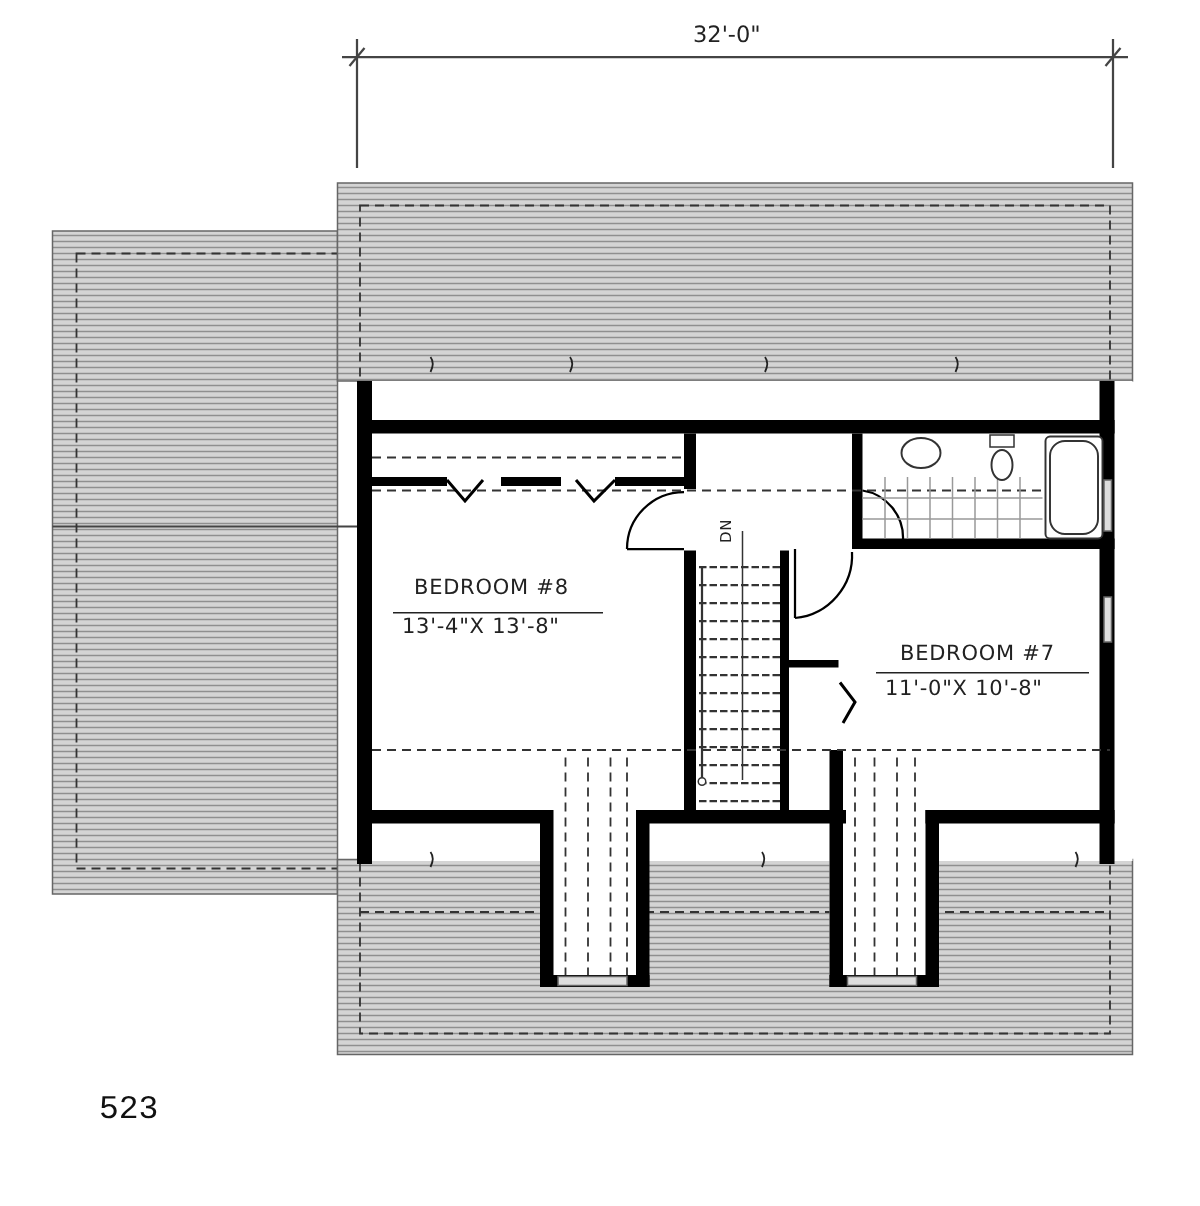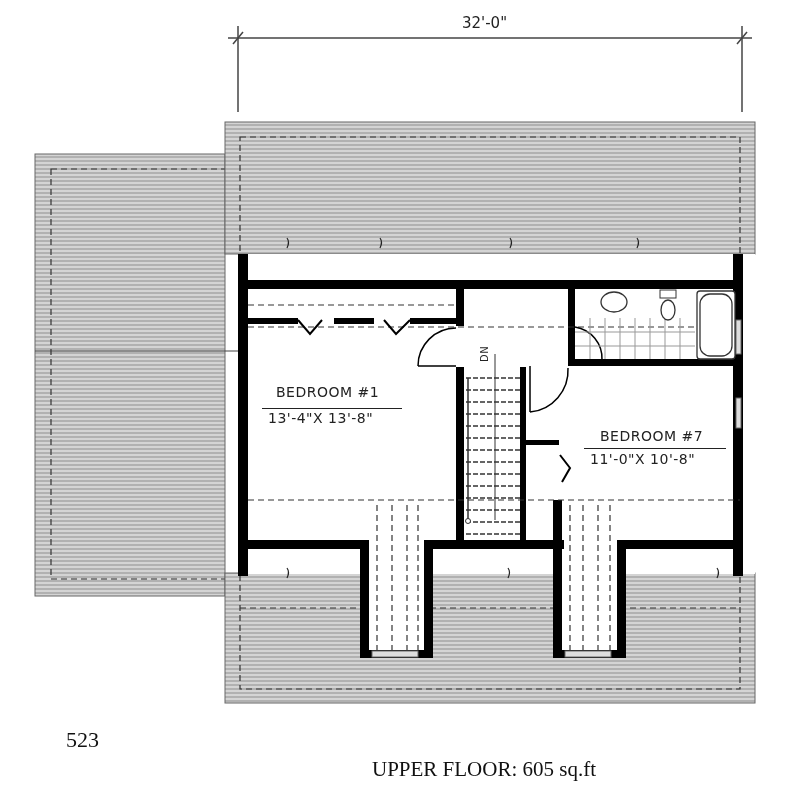--- a/index.html
+++ b/index.html
@@ -1,20 +1,20 @@
 <!DOCTYPE html>
 <html><head>
 <meta charset="utf-8">
 <style>
   html,body{margin:0;padding:0;background:#fff;}
   #stage{position:relative;width:800px;height:804px;overflow:hidden;background:#fff;}
   svg{position:absolute;left:0;top:0;}
   .lbl{position:absolute;font-family:"DejaVu Sans",sans-serif;color:#222;letter-spacing:0.5px;}
   .dimtxt{position:absolute;font-family:"DejaVu Sans",sans-serif;font-size:15px;color:#222;}
-  .serif{position:absolute;font-family:Liberation Serif, serif;color:#111;}
+  .serif{position:absolute;font-family:Liberation Mono, monospace;color:#111;}
 </style>
 </head>
 <body>
 
 <div id="stage">
 <svg width="800" height="804" viewBox="0 0 800 804">
   <defs>
     <pattern id="roof" width="4" height="4" patternUnits="userSpaceOnUse">
       <rect width="4" height="4" fill="#d4d4d4"></rect>
       <line x1="0" y1="1" x2="4" y2="1" stroke="#8f8f8f" stroke-width="1"></line>
@@ -154,25 +154,24 @@
         <path d="M510,248 q3,-6 0,-10"></path>
         <path d="M637,248 q3,-6 0,-10"></path>
     <path d="M287,578 q3,-6 0,-10"></path>
         <path d="M508,578 q3,-6 0,-10"></path>
         <path d="M717,578 q3,-6 0,-10"></path>
   </g>
 </svg>
 
 <div class="dimtxt" style="left:462px;top:14px;">32'-0"</div>
 
-<div class="lbl" style="left:276px;top:384px;font-size:14px;">BEDROOM #1</div>
+<div class="lbl" style="left:276px;top:384px;font-size:14px;">BEDROOM #8</div>
 <div style="position:absolute;left:262px;top:408px;width:140px;border-top:1px solid #222;"></div>
 <div class="lbl" style="left:268px;top:410px;font-size:14px;">13'-4"X 13'-8"</div>
 
 <div class="lbl" style="left:600px;top:428px;font-size:14px;">BEDROOM #7</div>
 <div style="position:absolute;left:584px;top:448px;width:142px;border-top:1px solid #222;"></div>
 <div class="lbl" style="left:590px;top:451px;font-size:14px;">11'-0"X 10'-8"</div>
 
 <div class="lbl" style="left:479px;top:362px;font-size:10px;transform:rotate(-90deg);transform-origin:left top;">DN</div>
 
 <div class="serif" style="left:66px;top:727px;font-size:22px;">523</div>
-<div class="serif" style="left:372px;top:757px;font-size:21px;">UPPER FLOOR: 605 sq.ft</div>
 </div>
 
 </body></html>

